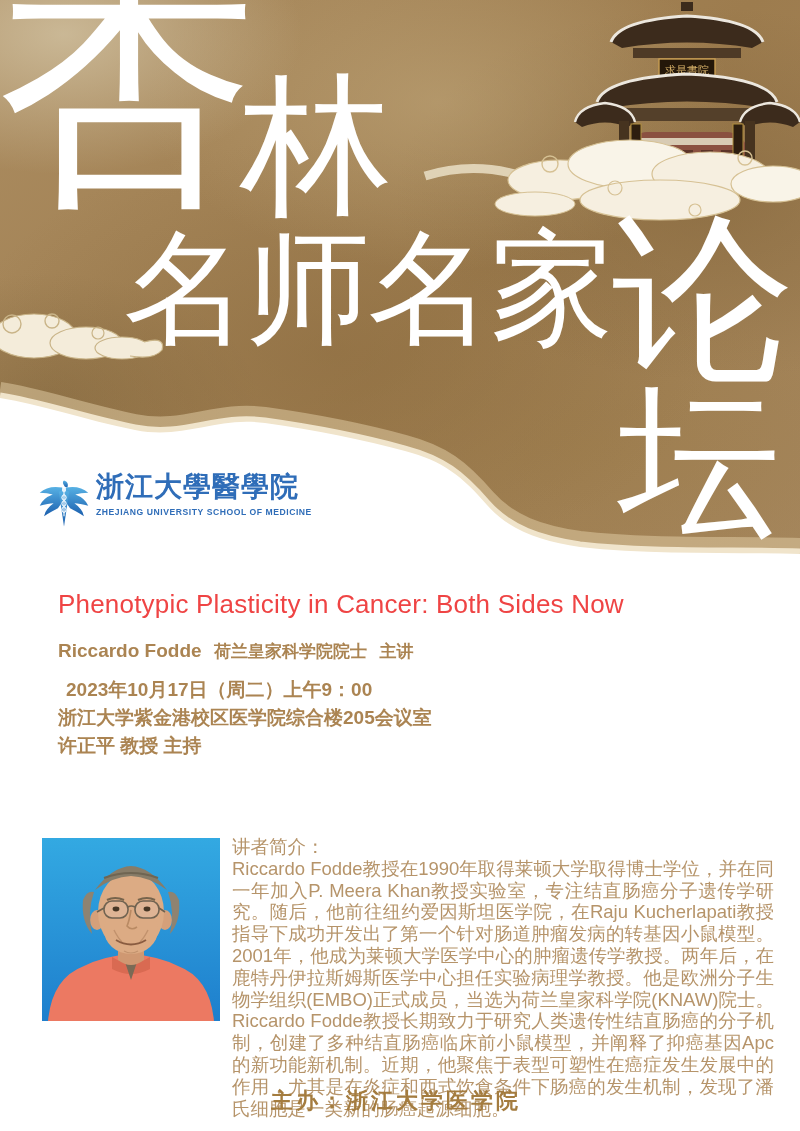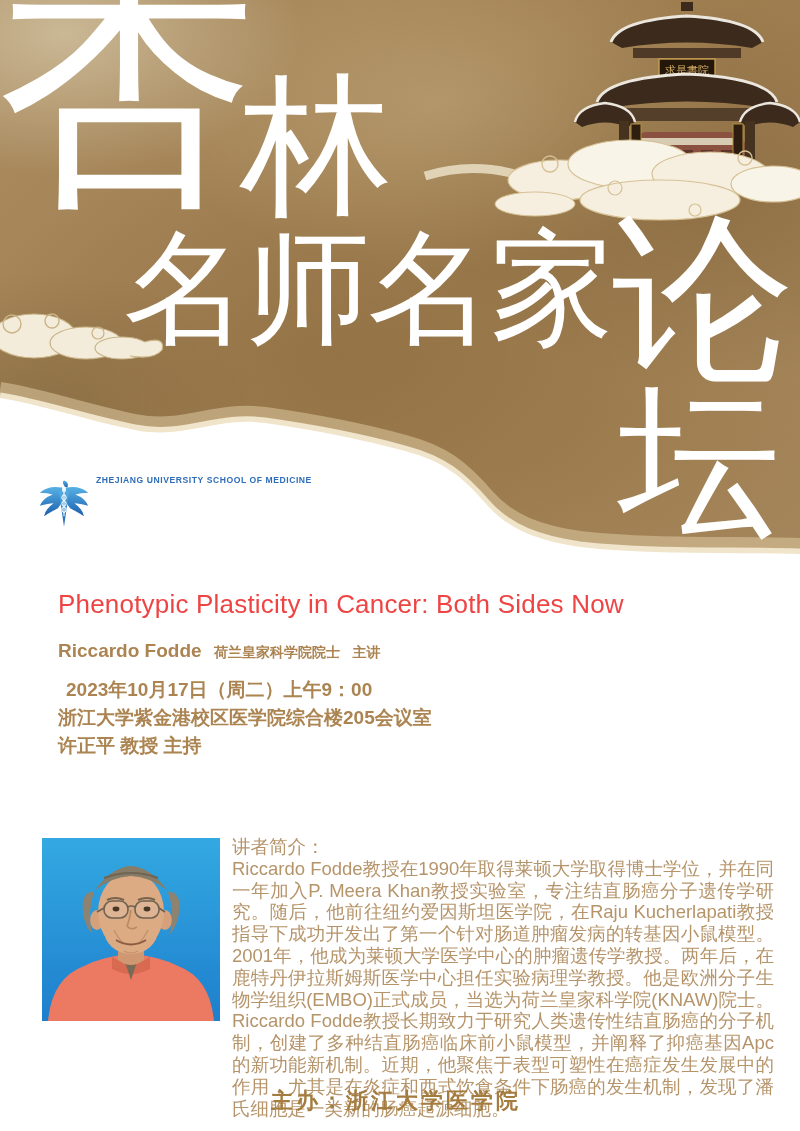--- a/index.html
+++ b/index.html
@@ -33,34 +33,34 @@
   
   .logo{position:absolute;top:468px;left:38px;display:flex;align-items:flex-start;}
   .logo-icon{width:52px;height:56px;margin-top:8px;}
   .logo-text{margin-left:6px;}
   .logo-cn{
     font-family:"DejaVu Serif","Liberation Serif",serif;font-weight:700;
     color:#2f6db8;font-size:28px;letter-spacing:1px;white-space:nowrap;
   }
   .logo-en{
     color:#2f6db8;font-size:8.6px;font-weight:700;letter-spacing:.55px;
-    margin-top:7px;white-space:nowrap;
+    margin-top:1px;white-space:nowrap;
   }
   
   .issue{
     position:absolute;top:557px;left:59px;font-size:21px;color:#a9845c;
     font-family:"DejaVu Serif","Liberation Serif",serif;
   }
   .title-en{
     position:absolute;top:589px;left:58px;font-size:26px;font-weight:400;
     color:#ef4444;letter-spacing:.2px;white-space:nowrap;
   }
   .speaker{position:absolute;top:640px;left:58px;color:#ab8452;white-space:nowrap;}
   .speaker .name{font-size:19px;font-weight:700;}
-  .speaker .aff,.speaker .role{font-size:14px;font-weight:700;margin-left:8px;}
+  .speaker .aff,.speaker .role{font-size:17px;font-weight:700;margin-left:8px;}
   .meta{position:absolute;left:58px;font-size:19px;font-weight:700;color:#ab8452;white-space:nowrap;}
   #meta-when{top:677px;margin-left:8px;}
   #meta-where{top:705px;}
   #meta-host{top:733px;}
   
   .bio{position:absolute;top:836px;left:42px;width:732px;display:flex;}
   .photo{width:178px;height:183px;flex:none;margin-top:2px;}
   .bio-text{
     margin-left:12px;width:542px;font-size:18.5px;line-height:21.8px;
     color:#b6946a;text-align:justify;
@@ -167,20 +167,21 @@
         <path d="M24,14 L30,54 L36,14 Q30,10 24,14 Z"></path>
       </g>
       <g stroke="#eaf4fc" fill="none" stroke-width="1.4">
         <line x1="30" y1="13" x2="30" y2="42"></line>
         <circle cx="30" cy="12" r="2.2" fill="#eaf4fc" stroke="none"></circle>
         <path d="M30,17 q5,3.5 0,7 q-5,3.5 0,7 q5,3.5 0,7"></path>
         <path d="M30,17 q-5,3.5 0,7 q5,3.5 0,7 q-5,3.5 0,7"></path>
       </g>
     </svg>
     <div class="logo-text">
+      <div class="logo-cn">浙江大學醫學院</div>
       <div class="logo-en">ZHEJIANG UNIVERSITY SCHOOL OF MEDICINE</div>
     </div>
   </div>
 
   <div class="title-en">Phenotypic Plasticity in Cancer: Both Sides Now</div>
 
   <div class="speaker">
     <span class="name">Riccardo Fodde</span>
     <span class="aff">荷兰皇家科学院院士</span>
     <span class="role">主讲</span>

